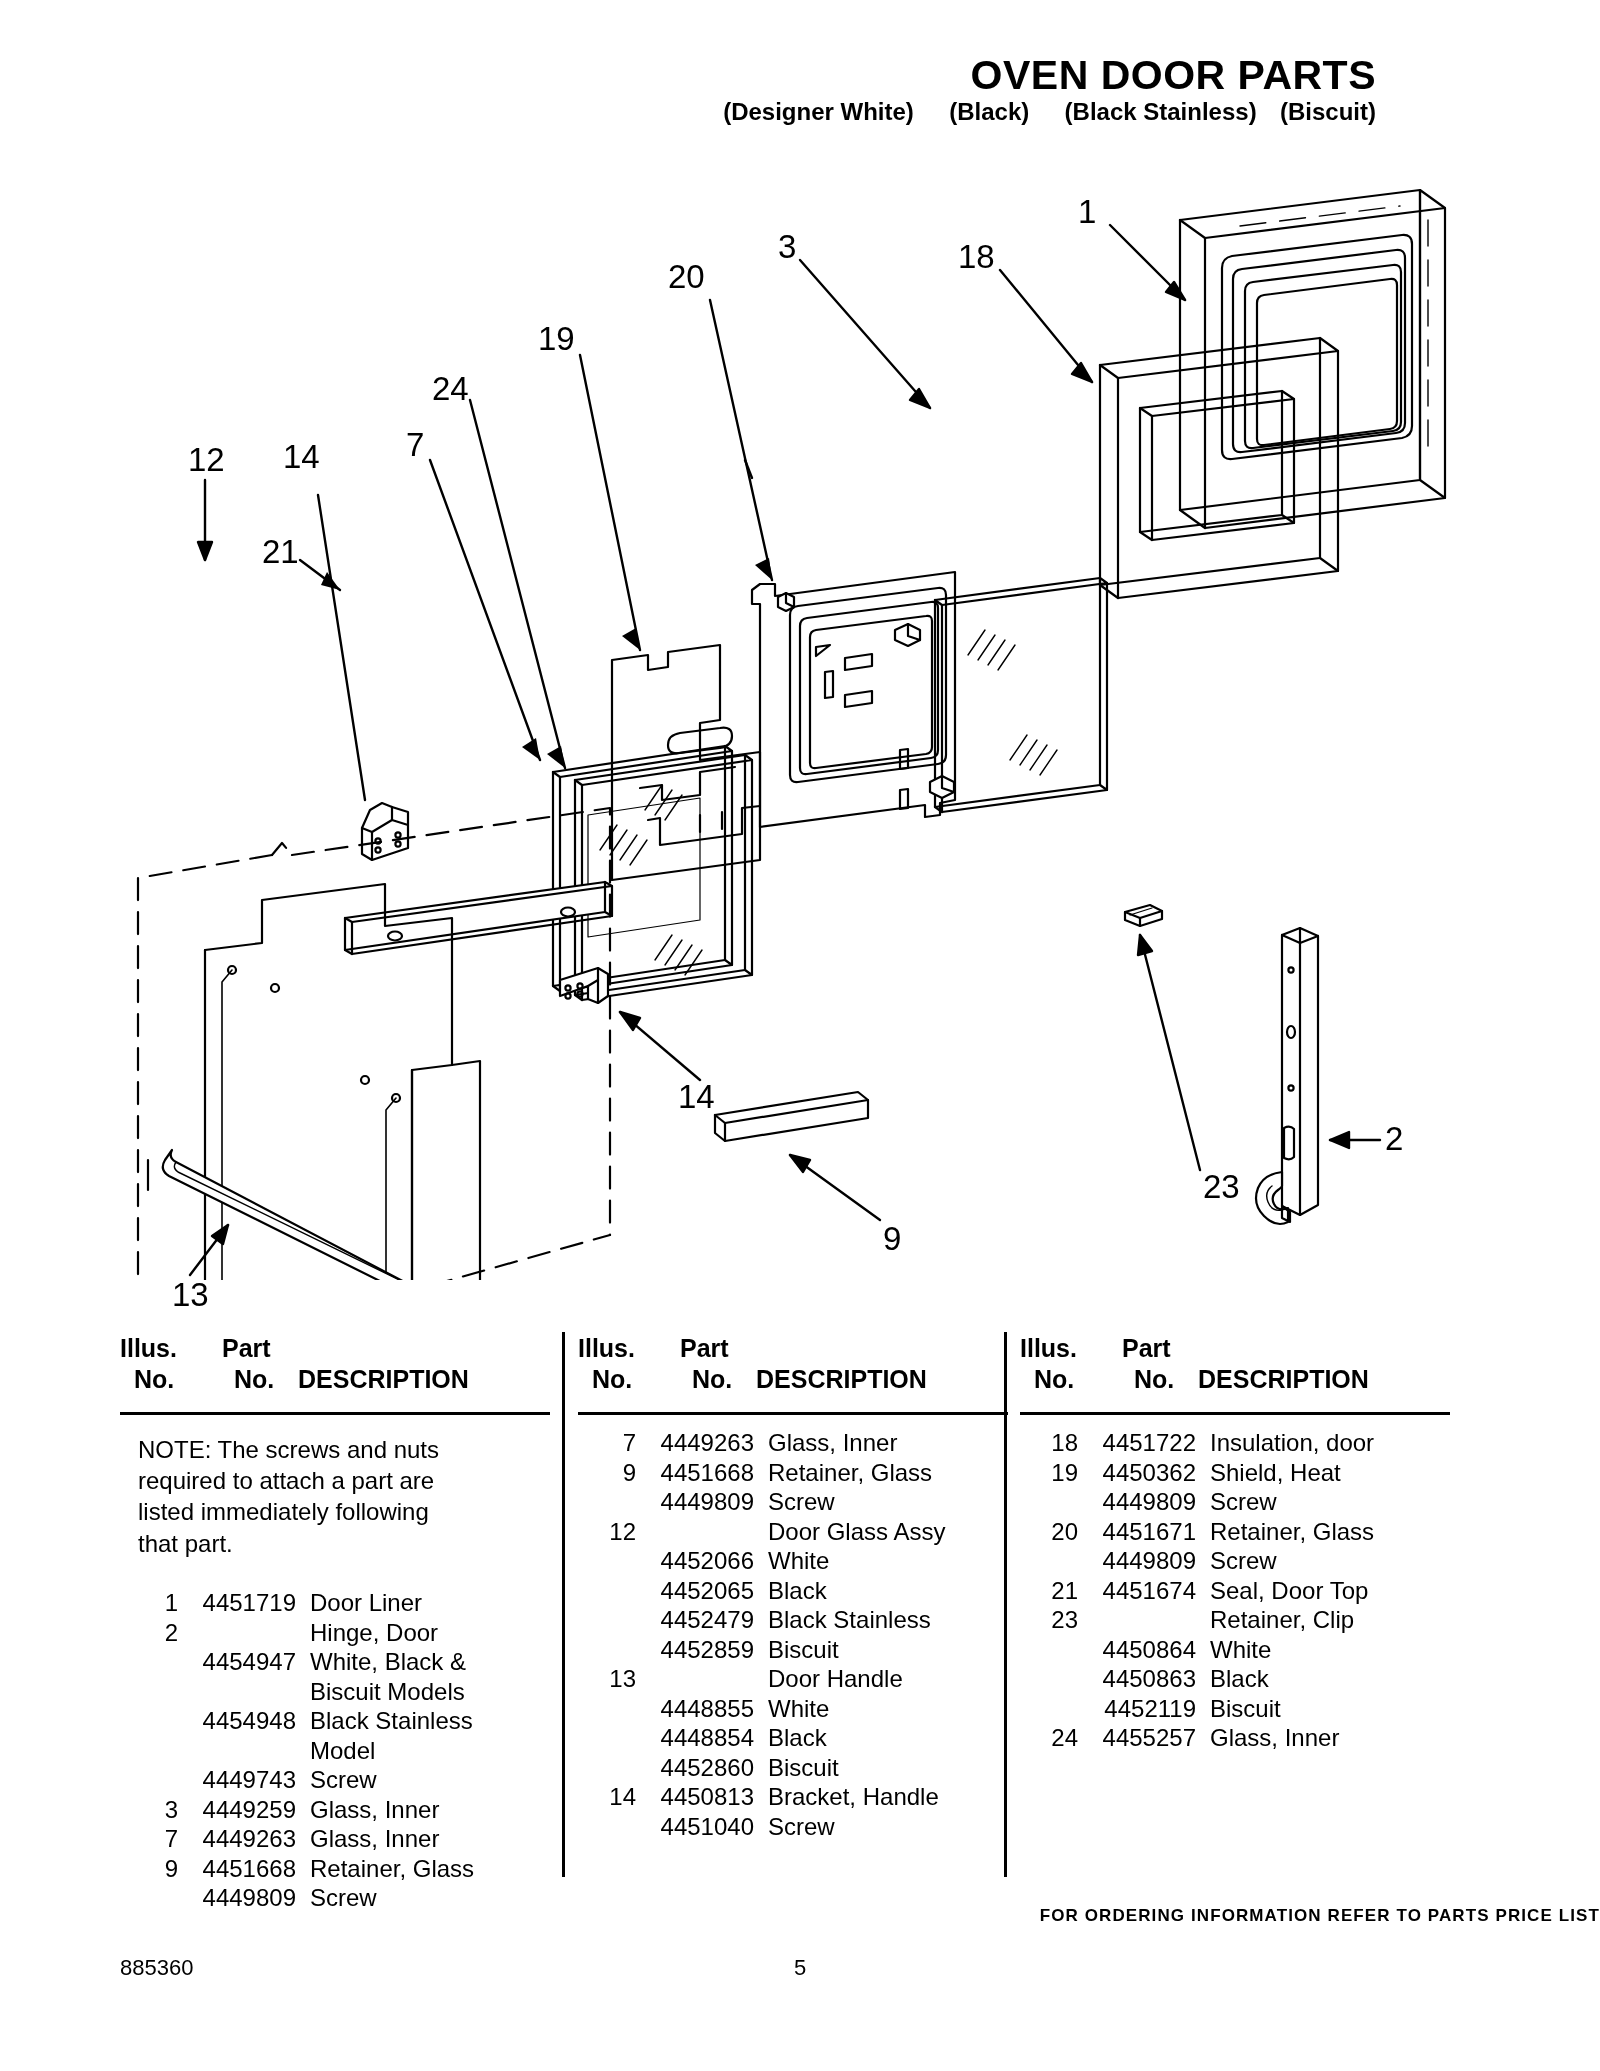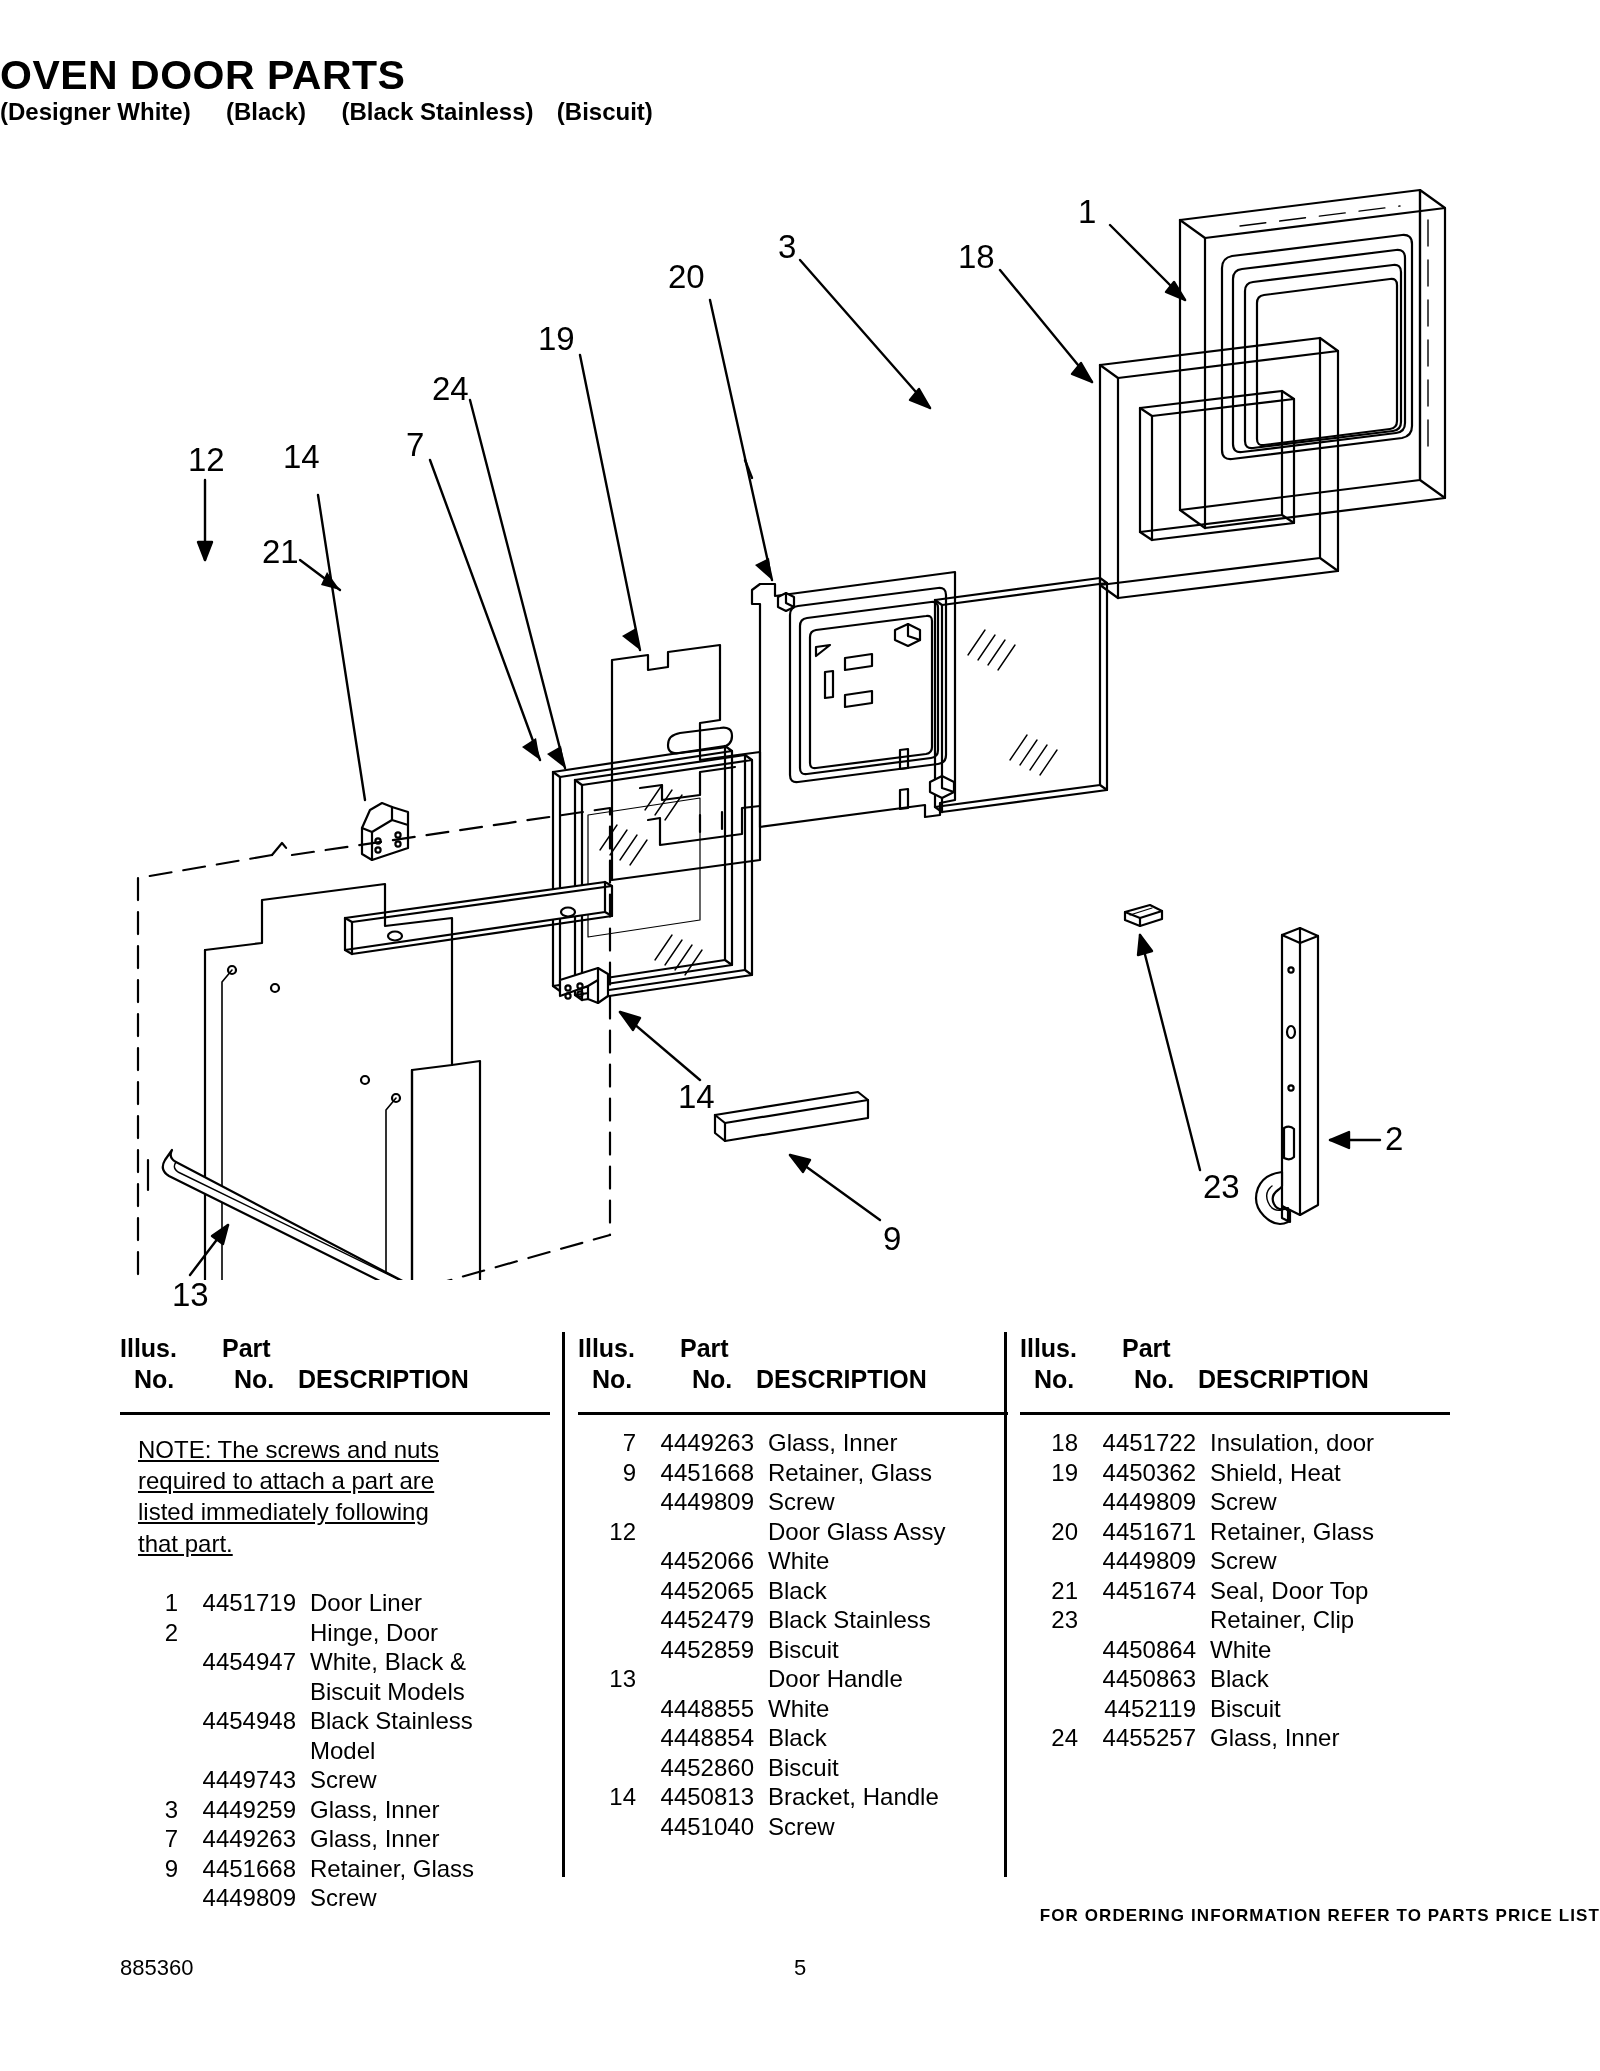--- a/index.html
+++ b/index.html
@@ -15,21 +15,21 @@
     color: #000000;
     overflow: hidden;
   }
 
   
   .header {
     position: absolute;
     top: 54px;
     left: 0;
     width: 1376px;
-    text-align: left;
+    text-align: right;
   }
   .title {
     font-size: 41px;
     font-weight: bold;
     letter-spacing: 0.5px;
     line-height: 1.05;
     margin: 0;
   }
   .models {
     font-size: 24px;
@@ -118,21 +118,20 @@
     left: 0;
     width: 430px;
     border-top: 3px solid #000;
   }
 
   .tbody {
     position: absolute;
     top: 96px;
     left: 0;
     width: 430px;
-    text-decoration: underline;
   }
   .note {
     font-size: 24px;
     line-height: 1.30;
     padding-left: 18px;
     padding-top: 6px;
     white-space: pre-line;
   }
   .row {
     position: relative;

